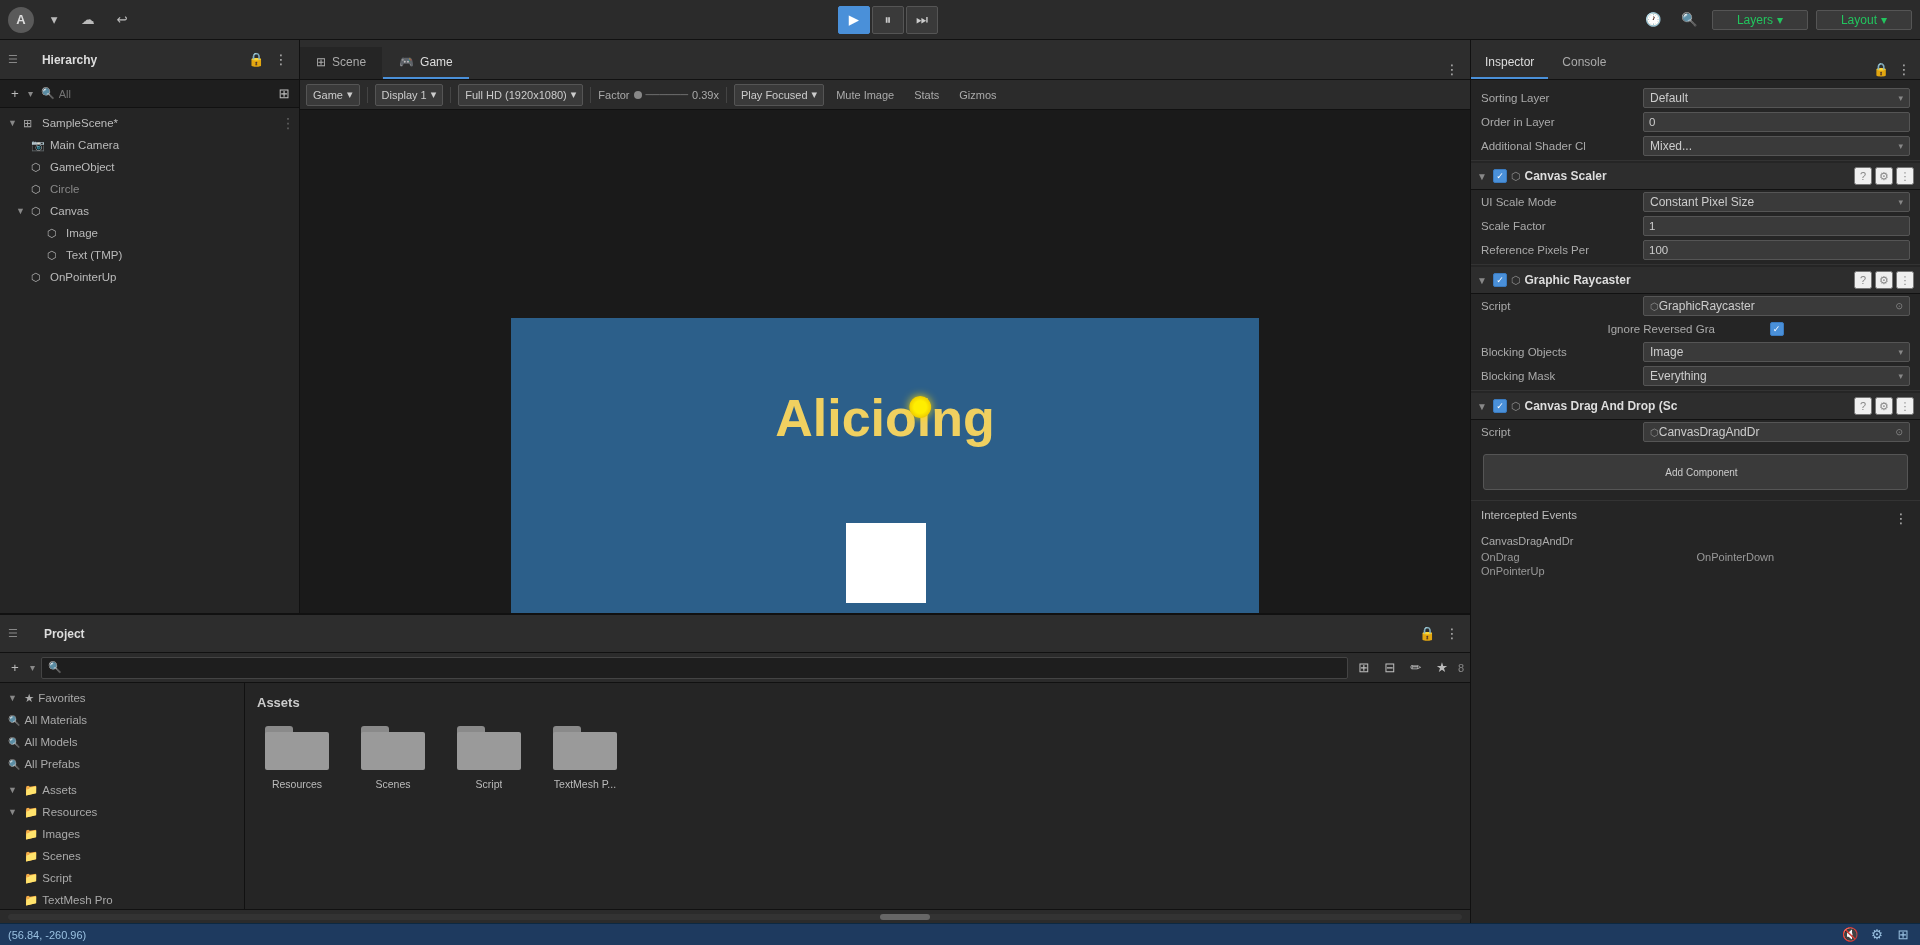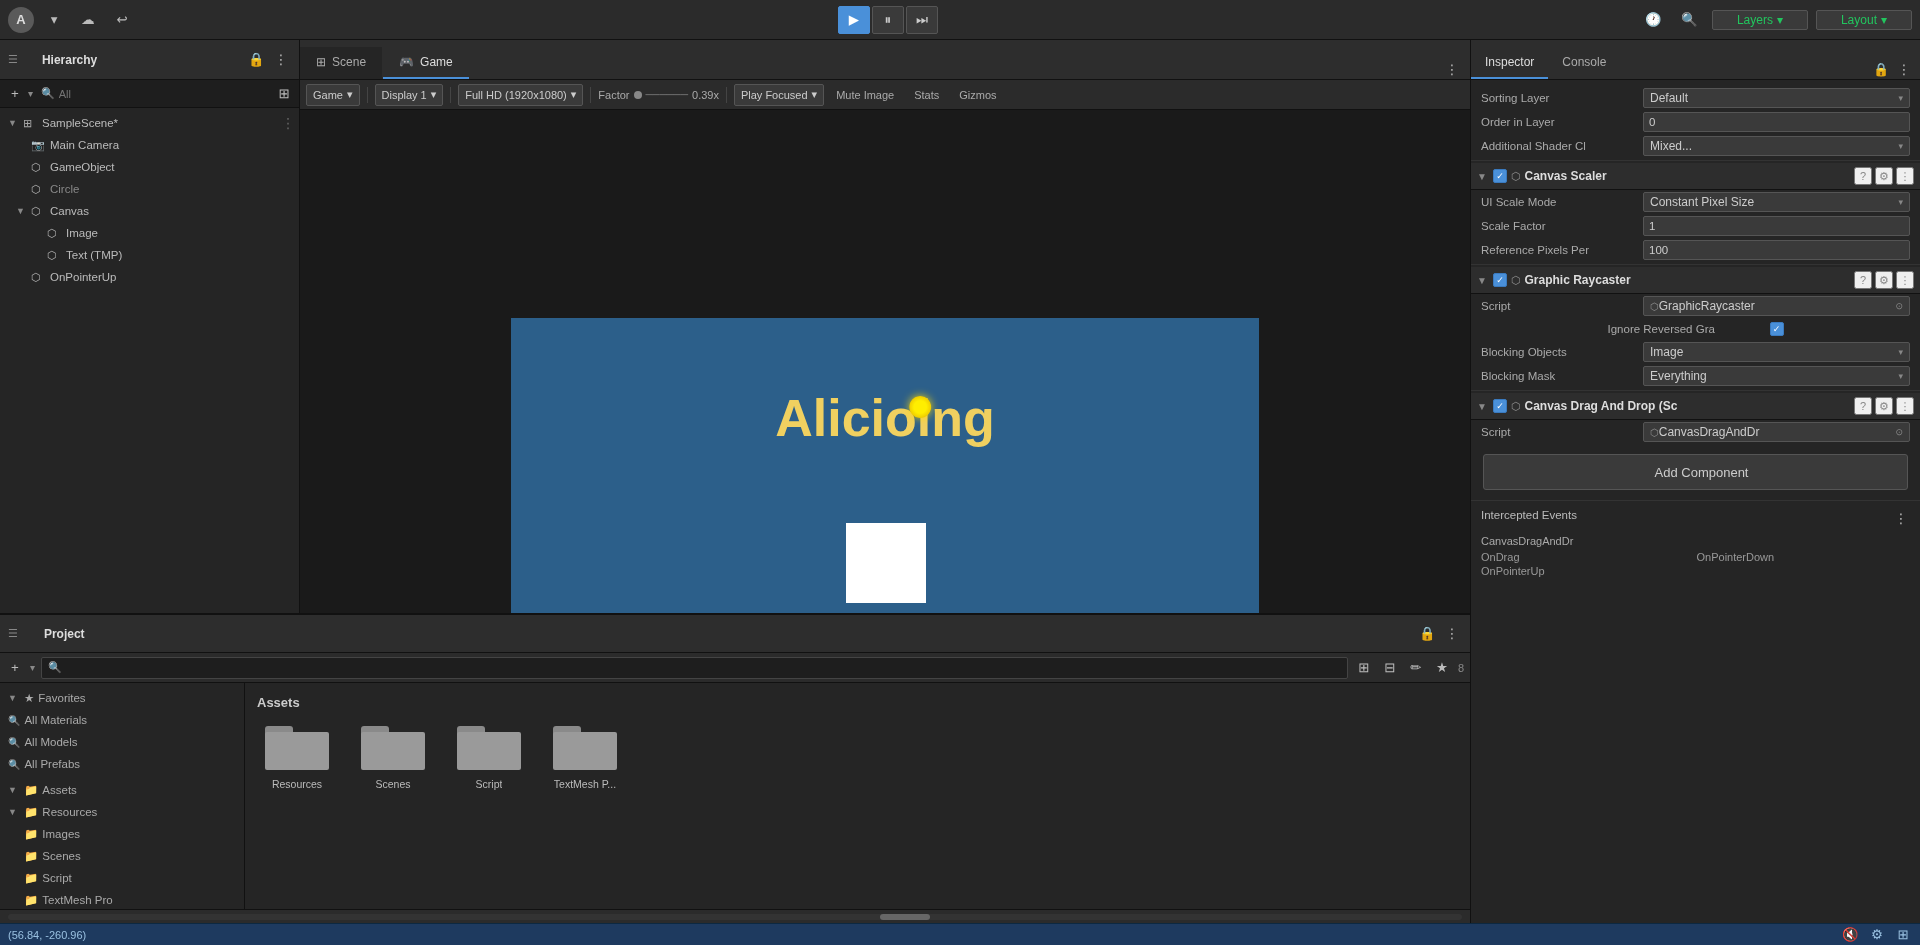--- a/index.html
+++ b/index.html
@@ -550,21 +550,21 @@
     .add-component-btn {
       margin: 10px 12px;
       height: 36px;
       background: #3a3a3a;
       border: 1px solid #555;
       border-radius: 3px;
       display: flex;
       align-items: center;
       justify-content: center;
       color: #ccc;
-      font-size: 13px;
+      font-size: 10px;
       cursor: pointer;
       padding-left: 12px;
     }
     .intercepted-section {
       padding: 6px 10px;
     }
     .intercepted-title {
       font-size: 11.5px;
       color: #bbb;
       margin-bottom: 8px;

